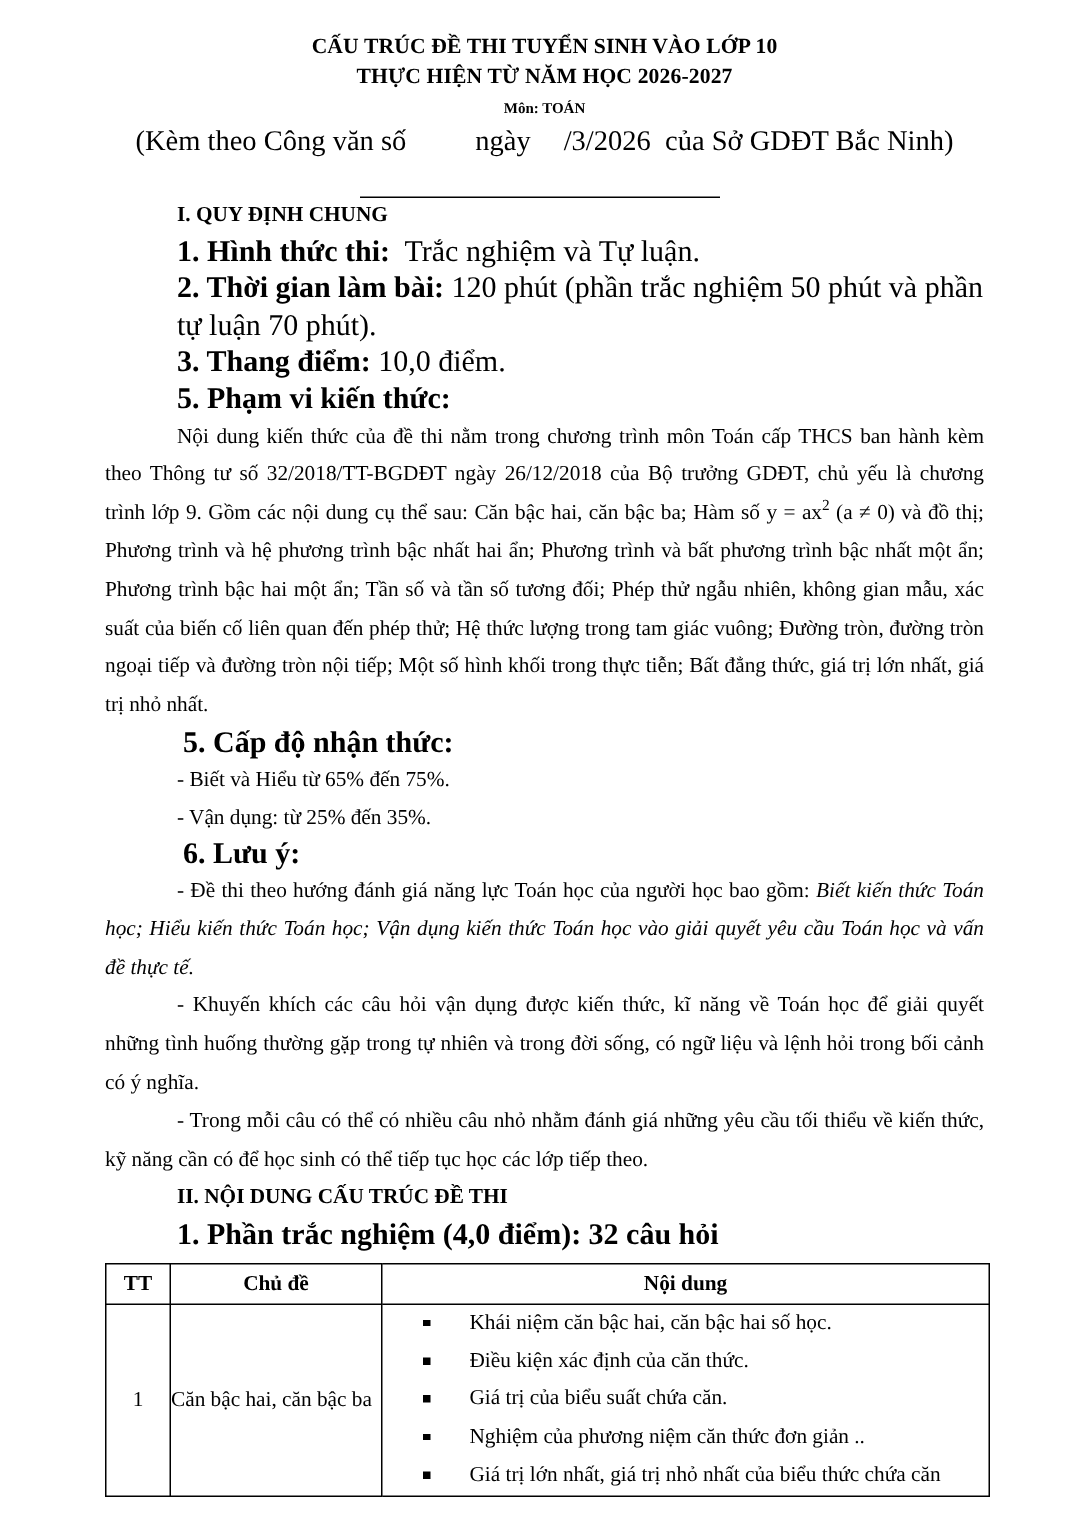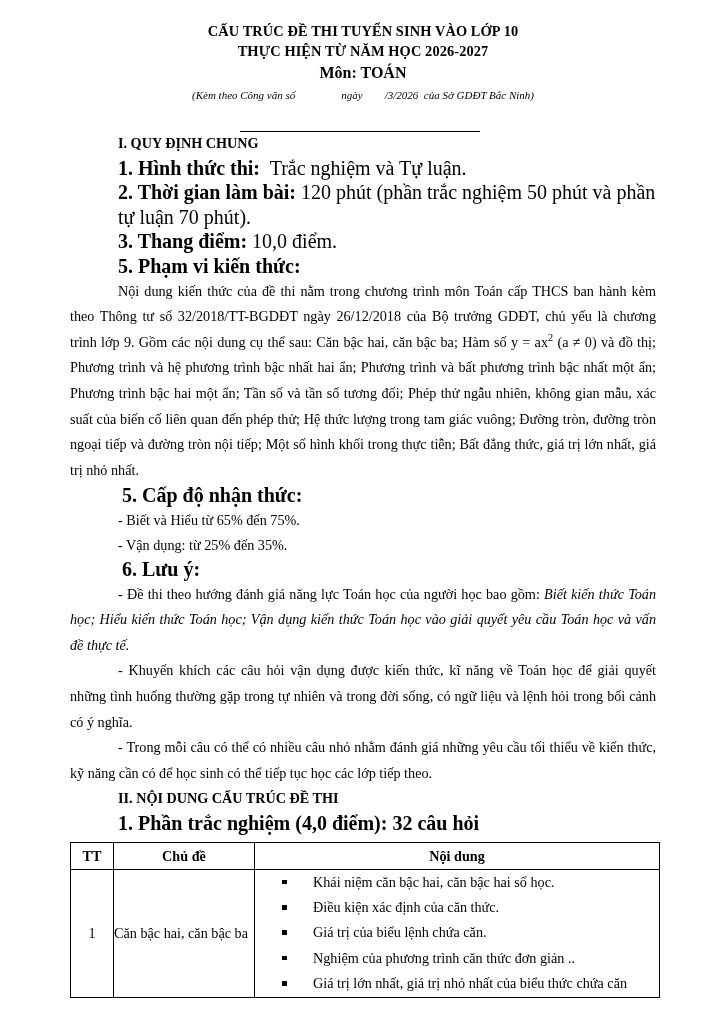--- a/index.html
+++ b/index.html
@@ -28,27 +28,26 @@
     text-align: center;
   }
   .title-line {
     font-weight: bold;
     font-size: 14.4px;
     line-height: 19.5px;
     letter-spacing: 0.1px;
   }
   .subject-line {
     font-weight: bold;
-    font-size: 16px;
+    font-size: 10px;
     line-height: 21px;
     margin-top: 1px;
   }
   .ref-line {
-    font-style: italic;
-    font-size: 11px;
+    font-size: 19px;
     line-height: 20px;
     margin-top: 2px;
     white-space: pre;
   }
   .ref-line .blank-1 {
     display: inline-block;
     width: 46px;
   }
   .ref-line .blank-2 {
     display: inline-block;
@@ -224,22 +223,22 @@
         </tr>
       </thead>
       <tbody>
         <tr>
           <td class="cell-tt">1</td>
           <td class="cell-topic">Căn bậc hai, căn bậc ba</td>
           <td class="cell-content">
             <ul class="bullets">
               <li>Khái niệm căn bậc hai, căn bậc hai số học.</li>
               <li>Điều kiện xác định của căn thức.</li>
-              <li>Giá trị của biểu lệnh chứa căn.</li>
-              <li>Nghiệm của phương trình căn thức đơn giản ..</li>
+              <li>Giá trị của biểu suất chứa căn.</li>
+              <li>Nghiệm của phương niệm căn thức đơn giản ..</li>
               <li>Giá trị lớn nhất, giá trị nhỏ nhất của biểu thức chứa căn</li>
             </ul>
           </td>
         </tr>
       </tbody>
     </table>
 
   </div>
 </div>
 

